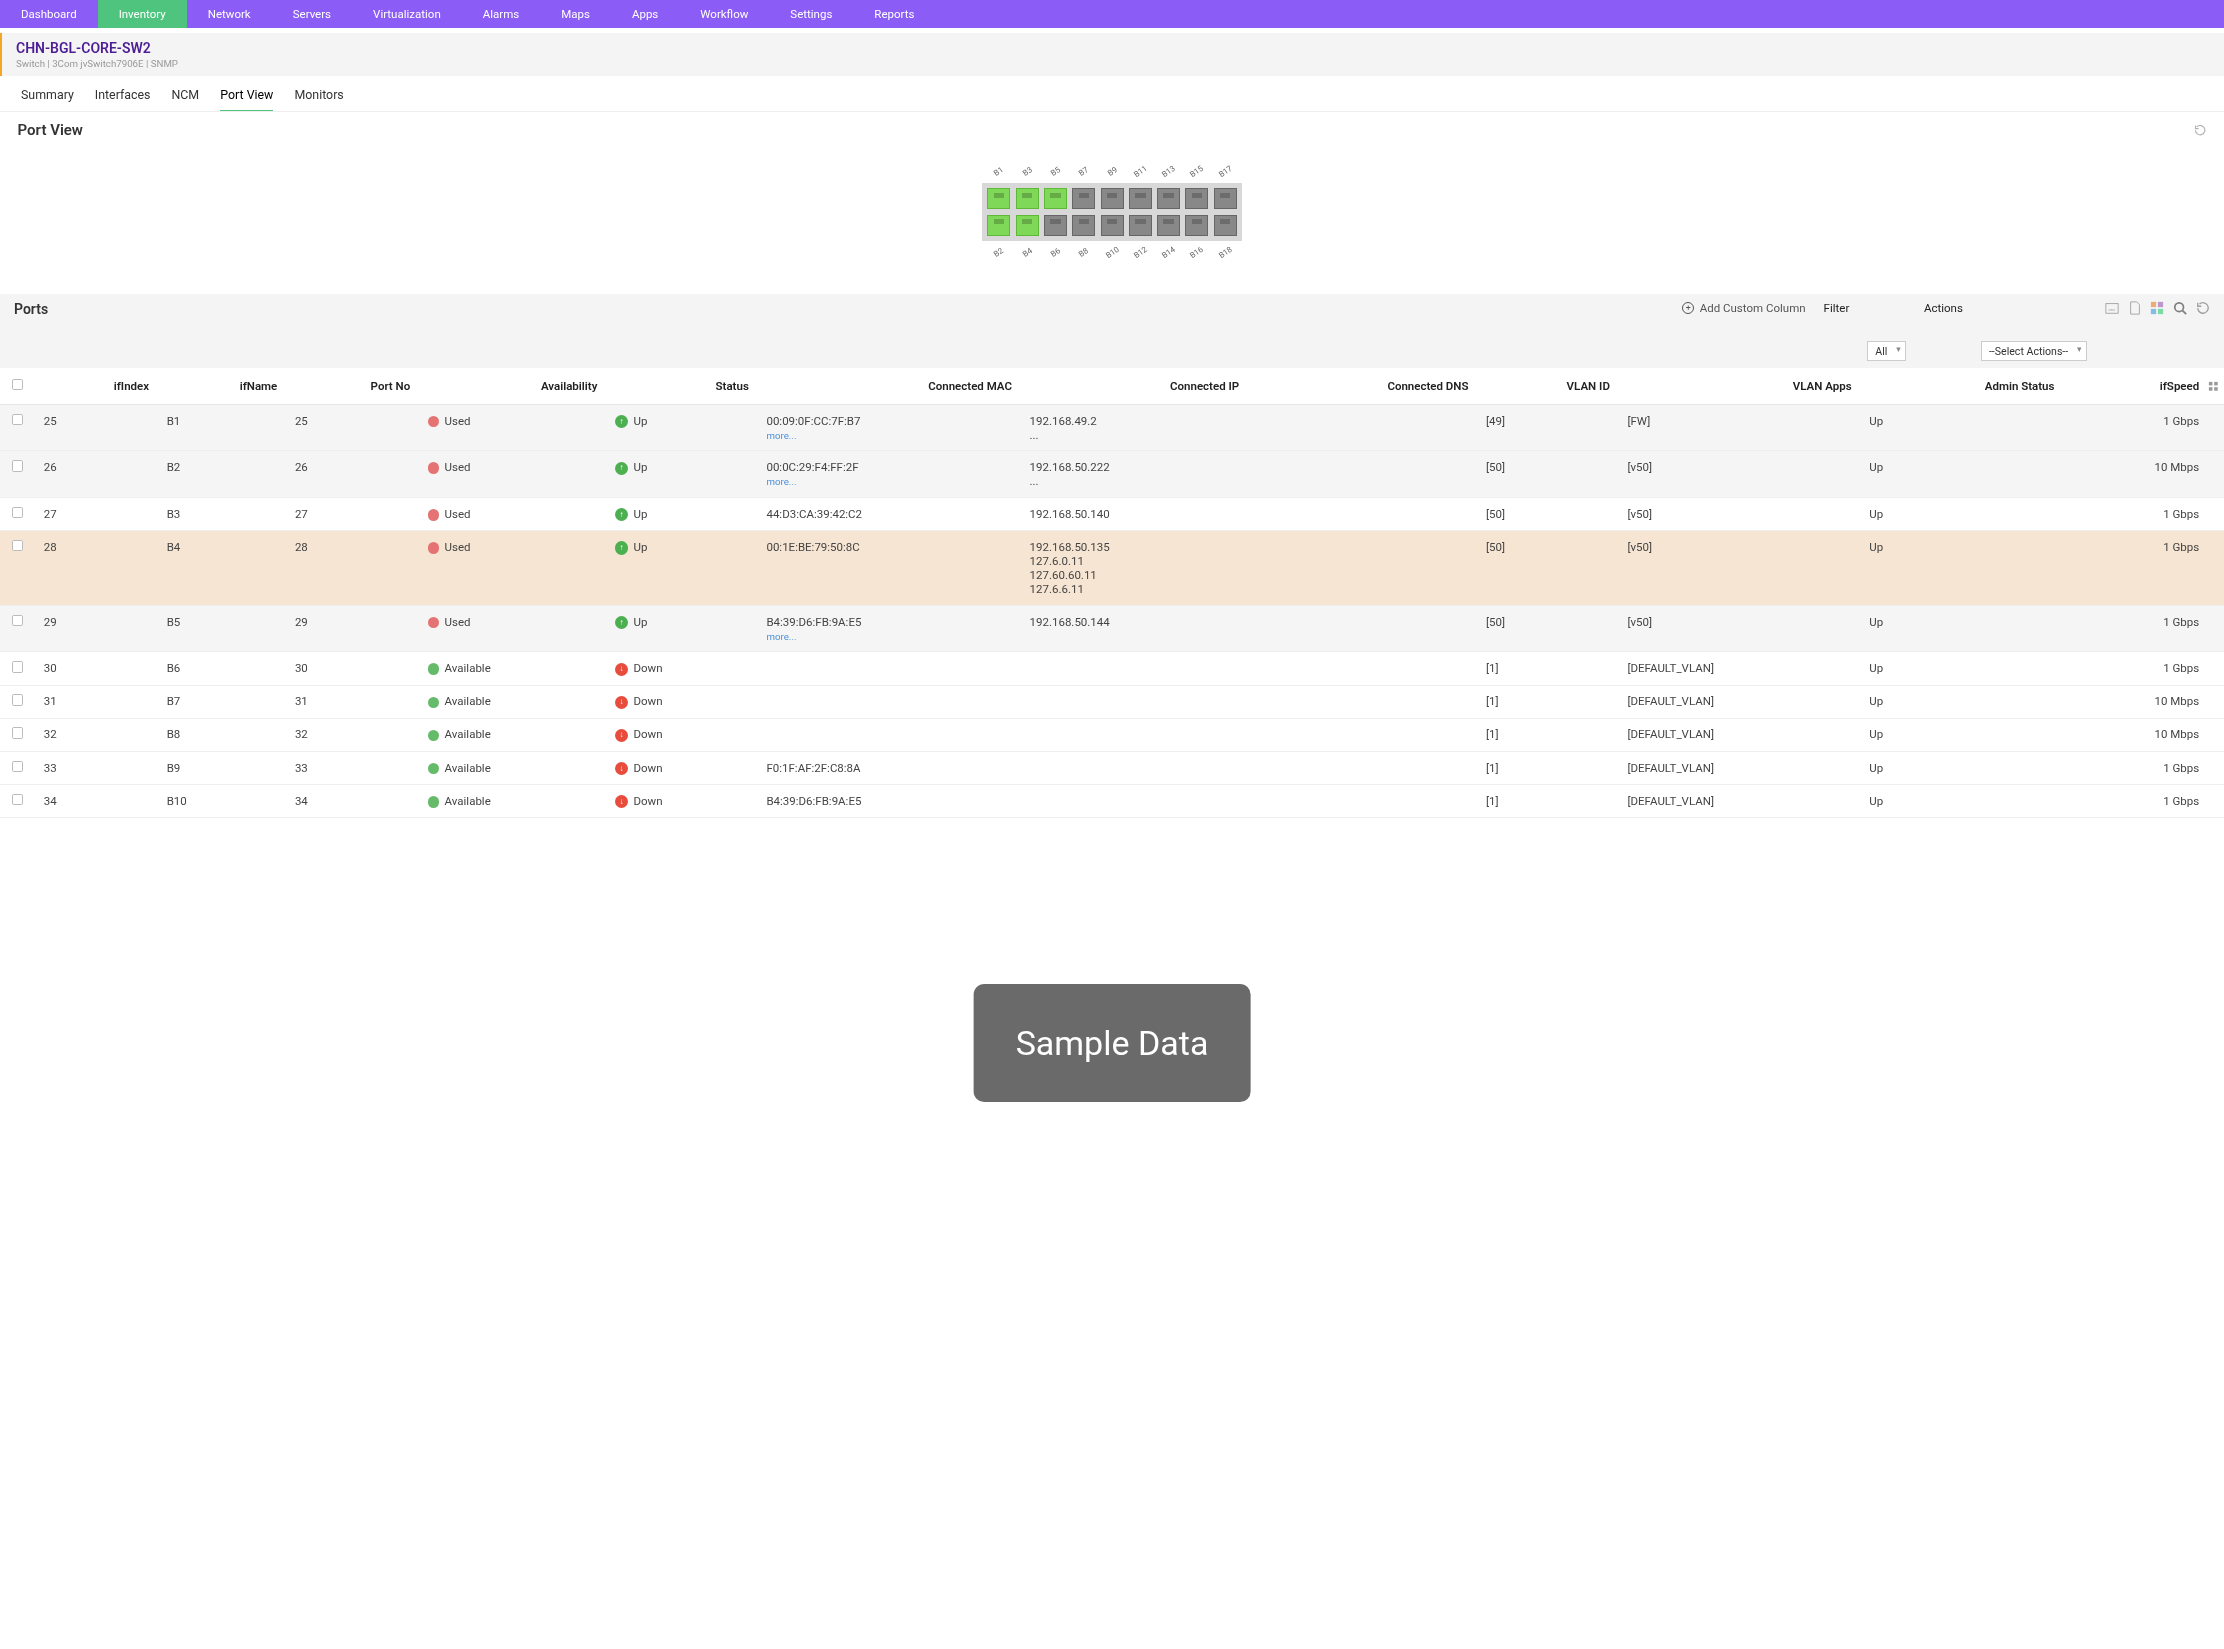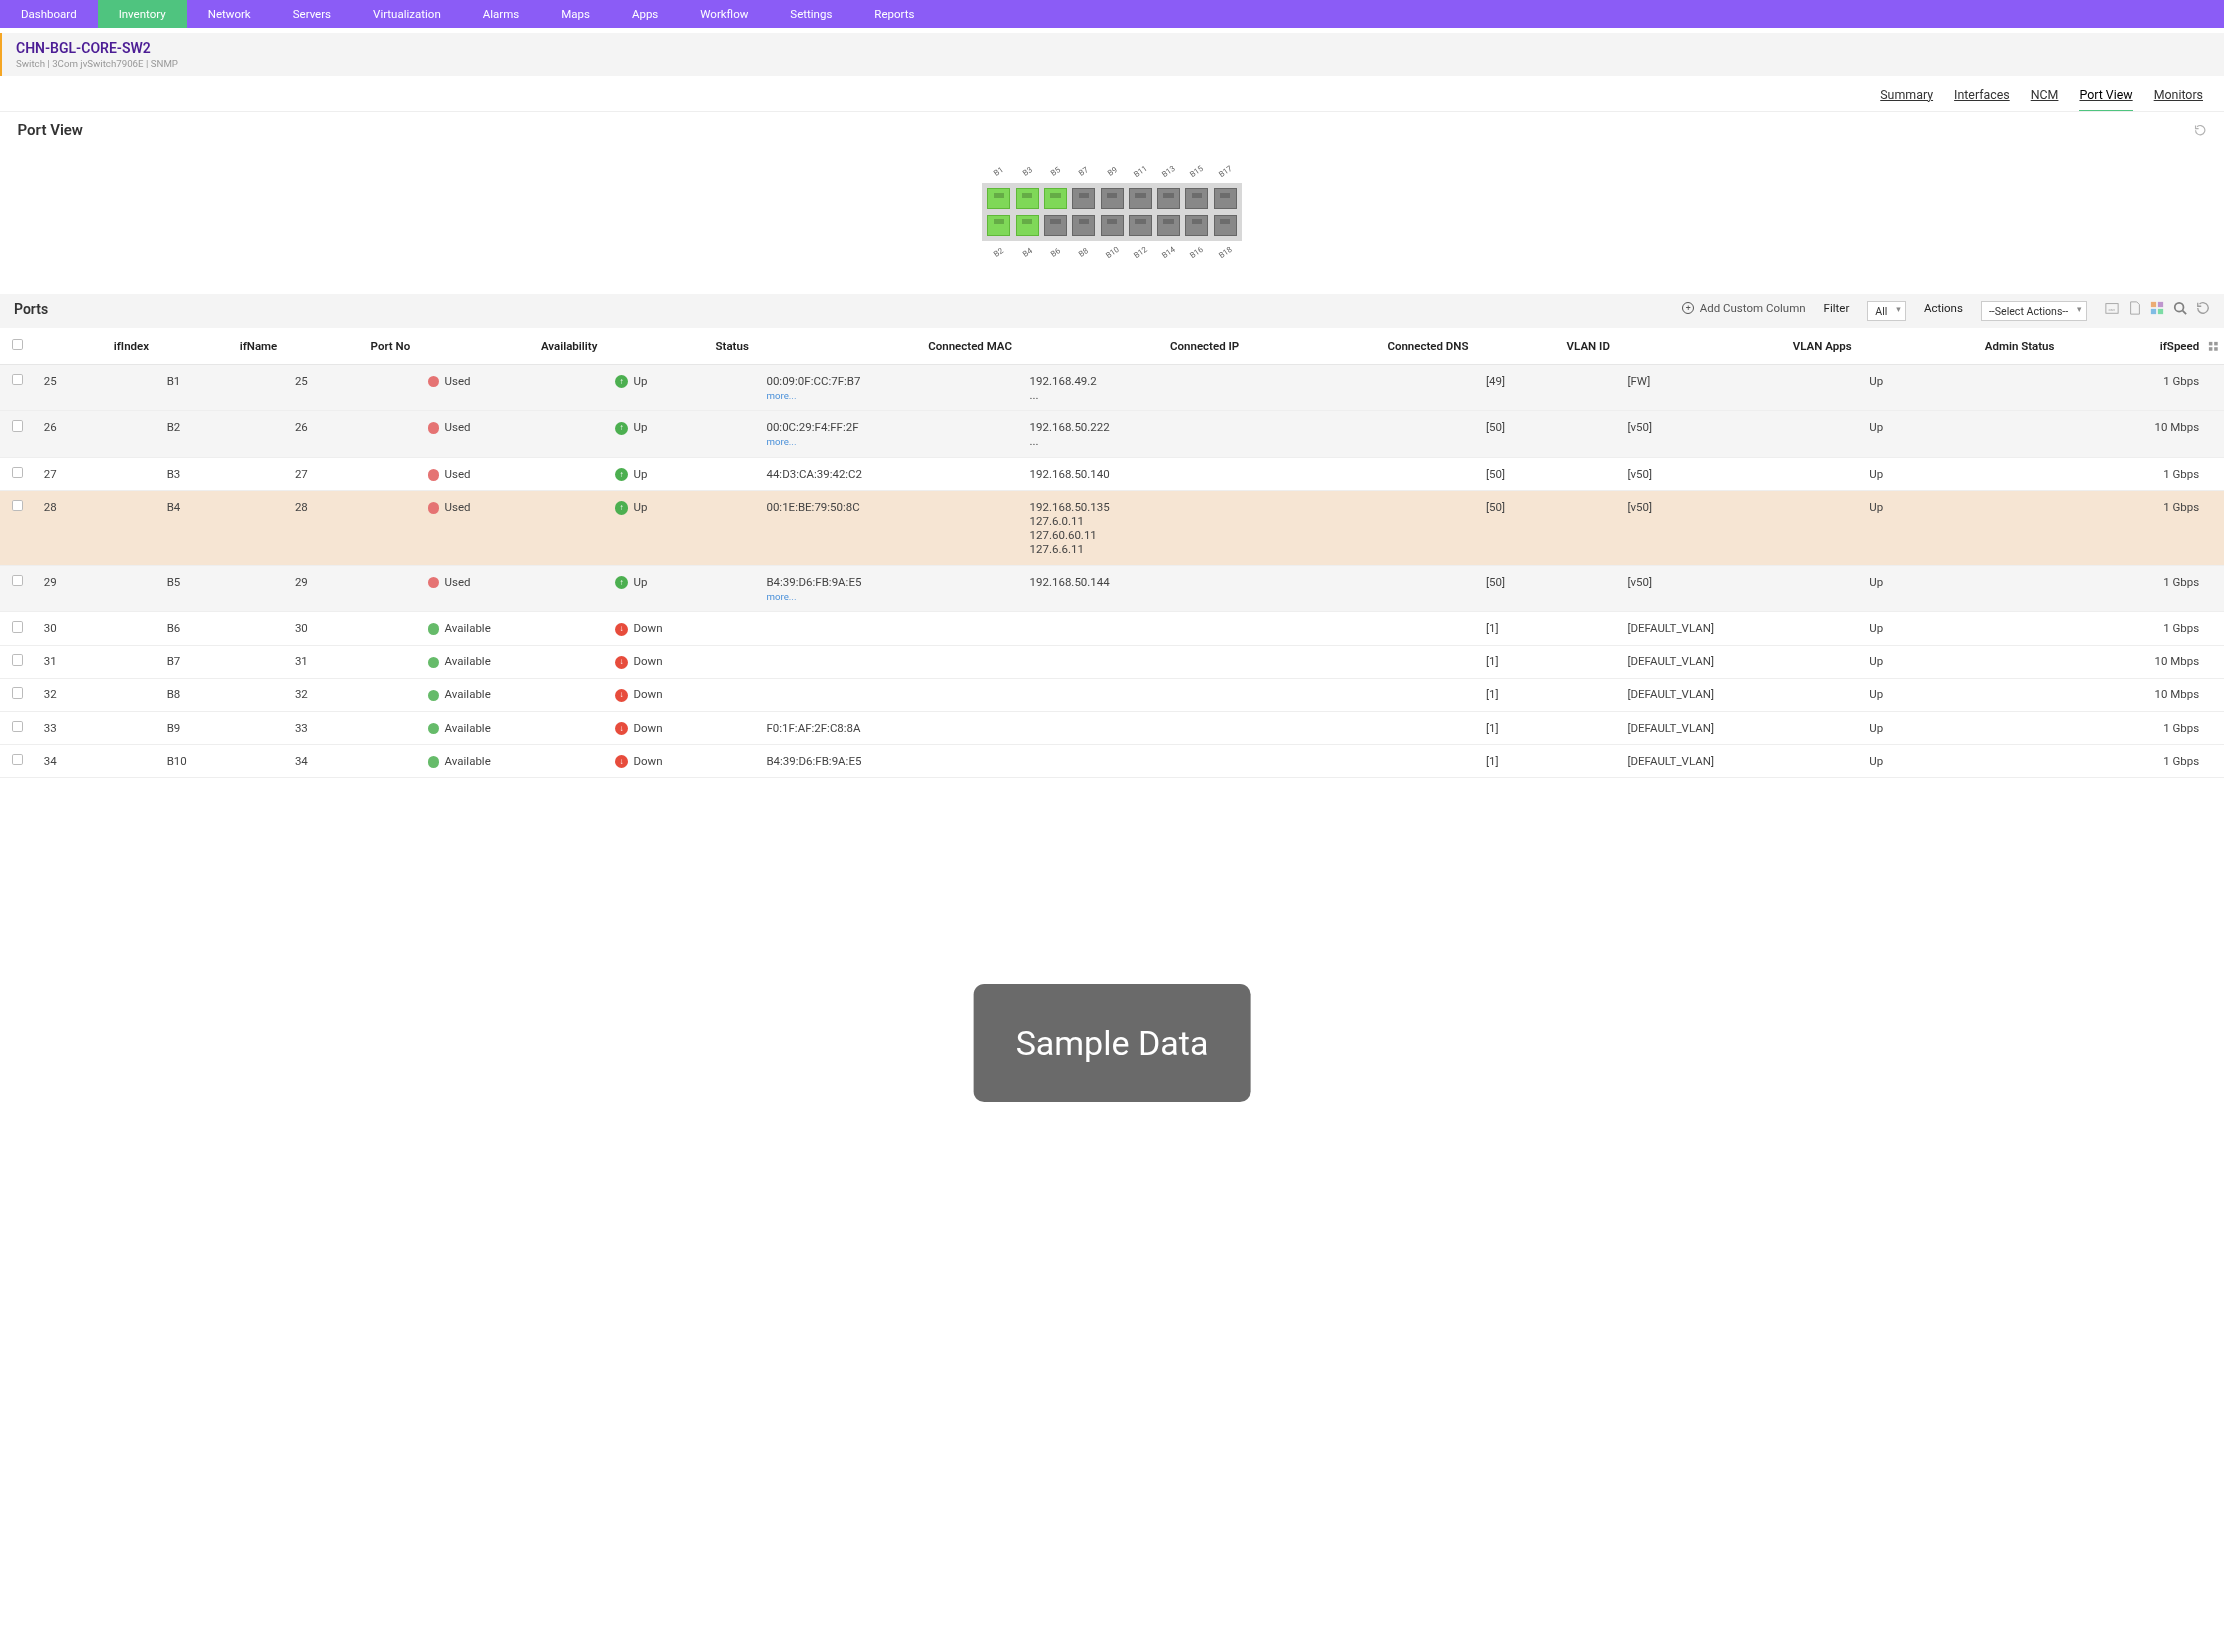--- a/index.html
+++ b/index.html
@@ -3,21 +3,21 @@
 <meta charset="utf-8">
 <style>
 * { box-sizing: border-box; margin: 0; padding: 0; }
 body { font-family: -apple-system, BlinkMacSystemFont, "Segoe UI", Roboto, sans-serif; font-size: 11.5px; color: #333; background: #fff; }
 .topnav { background: #8b5cf6; display: flex; height: 28px; }
 .topnav-item { color: #fff; padding: 0 21px; line-height: 28px; cursor: pointer; font-size: 11.5px; }
 .topnav-item.active { background: #4fc47f; }
 .device-header { background: #f4f4f4; padding: 7px 14px; border-left: 2.6px solid #f5a623; margin-top: 5.3px; }
 .device-title { font-size: 14px; font-weight: 600; color: #4c1d95; }
 .device-subtitle { font-size: 9.7px; color: #999; margin-top: 1.8px; }
-.subtabs { display: flex; justify-content: flex-end; padding: 10.6px 21px 0; gap: 21px; border-bottom: 0.9px solid #eee; text-decoration: underline; }
+.subtabs { display: flex; padding: 10.6px 21px 0; gap: 21px; border-bottom: 0.9px solid #eee; }
 .subtab { color: #333; font-size: 12.4px; padding-bottom: 8.8px; cursor: pointer; }
 .subtab.active { color: #000; border-bottom: 1.8px solid #4fc47f; }
 .section-header { display: flex; justify-content: space-between; align-items: center; padding: 8.8px 17.6px; }
 .section-title { font-size: 15px; font-weight: 600; color: #333; }
 .refresh-icon { width: 12.4px; height: 12.4px; cursor: pointer; opacity: 0.5; }
 .port-diagram { display: flex; justify-content: center; padding: 35px 0 53px; }
 .port-grid-wrap { position: relative; }
 .port-grid { background: #d8d8d8; padding: 5.3px; display: inline-block; }
 .port-row { display: flex; gap: 5.3px; }
 .port-row + .port-row { margin-top: 5.3px; }
@@ -28,21 +28,21 @@
 .label-row { display: flex; gap: 5.3px; position: absolute; }
 .label-row.top { top: -16px; left: 5.3px; }
 .label-row.bottom { bottom: -16px; left: 5.3px; }
 .port-label { width: 23px; font-size: 8px; color: #666; text-align: center; transform: rotate(-35deg); }
 .ports-bar { background: #f4f4f4; display: flex; align-items: flex-start; padding: 7px 14px; gap: 18px; }
 .ports-title { font-size: 14px; font-weight: 600; color: #333; flex: 0 0 auto; }
 .ports-spacer { flex: 1; }
 .add-col { display: flex; align-items: center; gap: 5.3px; color: #555; cursor: pointer; }
 .plus-circle { width: 12.4px; height: 12.4px; border: 0.9px solid #555; border-radius: 50%; display: inline-flex; align-items: center; justify-content: center; font-size: 8.8px; }
 .filter-label, .actions-label { font-weight: 400; color: #222; }
-.select-box { border: 0.9px solid #ccc; background: #fff; padding: 2.6px 17.6px 2.6px 7px; font-size: 10.6px; position: relative; display: inline-block; }
+.select-box { border: 0.9px solid #ccc; background: #fff; padding: 2.6px 17.6px 2.6px 7px; font-size: 10.6px; position: relative; display: inline-block; margin-top: 40px; }
 .select-box::after { content: "▾"; position: absolute; right: 4.4px; top: 1.8px; font-size: 8.8px; color: #888; }
 .toolbar-icons { display: flex; gap: 8.8px; align-items: center; }
 .toolbar-icon { width: 14px; height: 14px; opacity: 0.6; cursor: pointer; }
 .table { width: 100%; border-collapse: collapse; }
 .table th { text-align: right; font-size: 11.5px; font-weight: 600; color: #222; padding: 10.6px 8.8px; border-bottom: 0.9px solid #e6e6e6; white-space: nowrap; }
 .table th:first-child, .table td:first-child { width: 35px; text-align: center; }
 .table td { padding: 8.8px 8.8px; font-size: 11.5px; color: #444; border-bottom: 0.9px solid #eee; vertical-align: top; }
 .table tr.shade { background: #f5f5f5; }
 .table tr.highlight { background: #f6e5d3; }
 .checkbox { width: 11.5px; height: 11.5px; border: 0.9px solid #bbb; border-radius: 1.8px; display: inline-block; background: #fff; }

